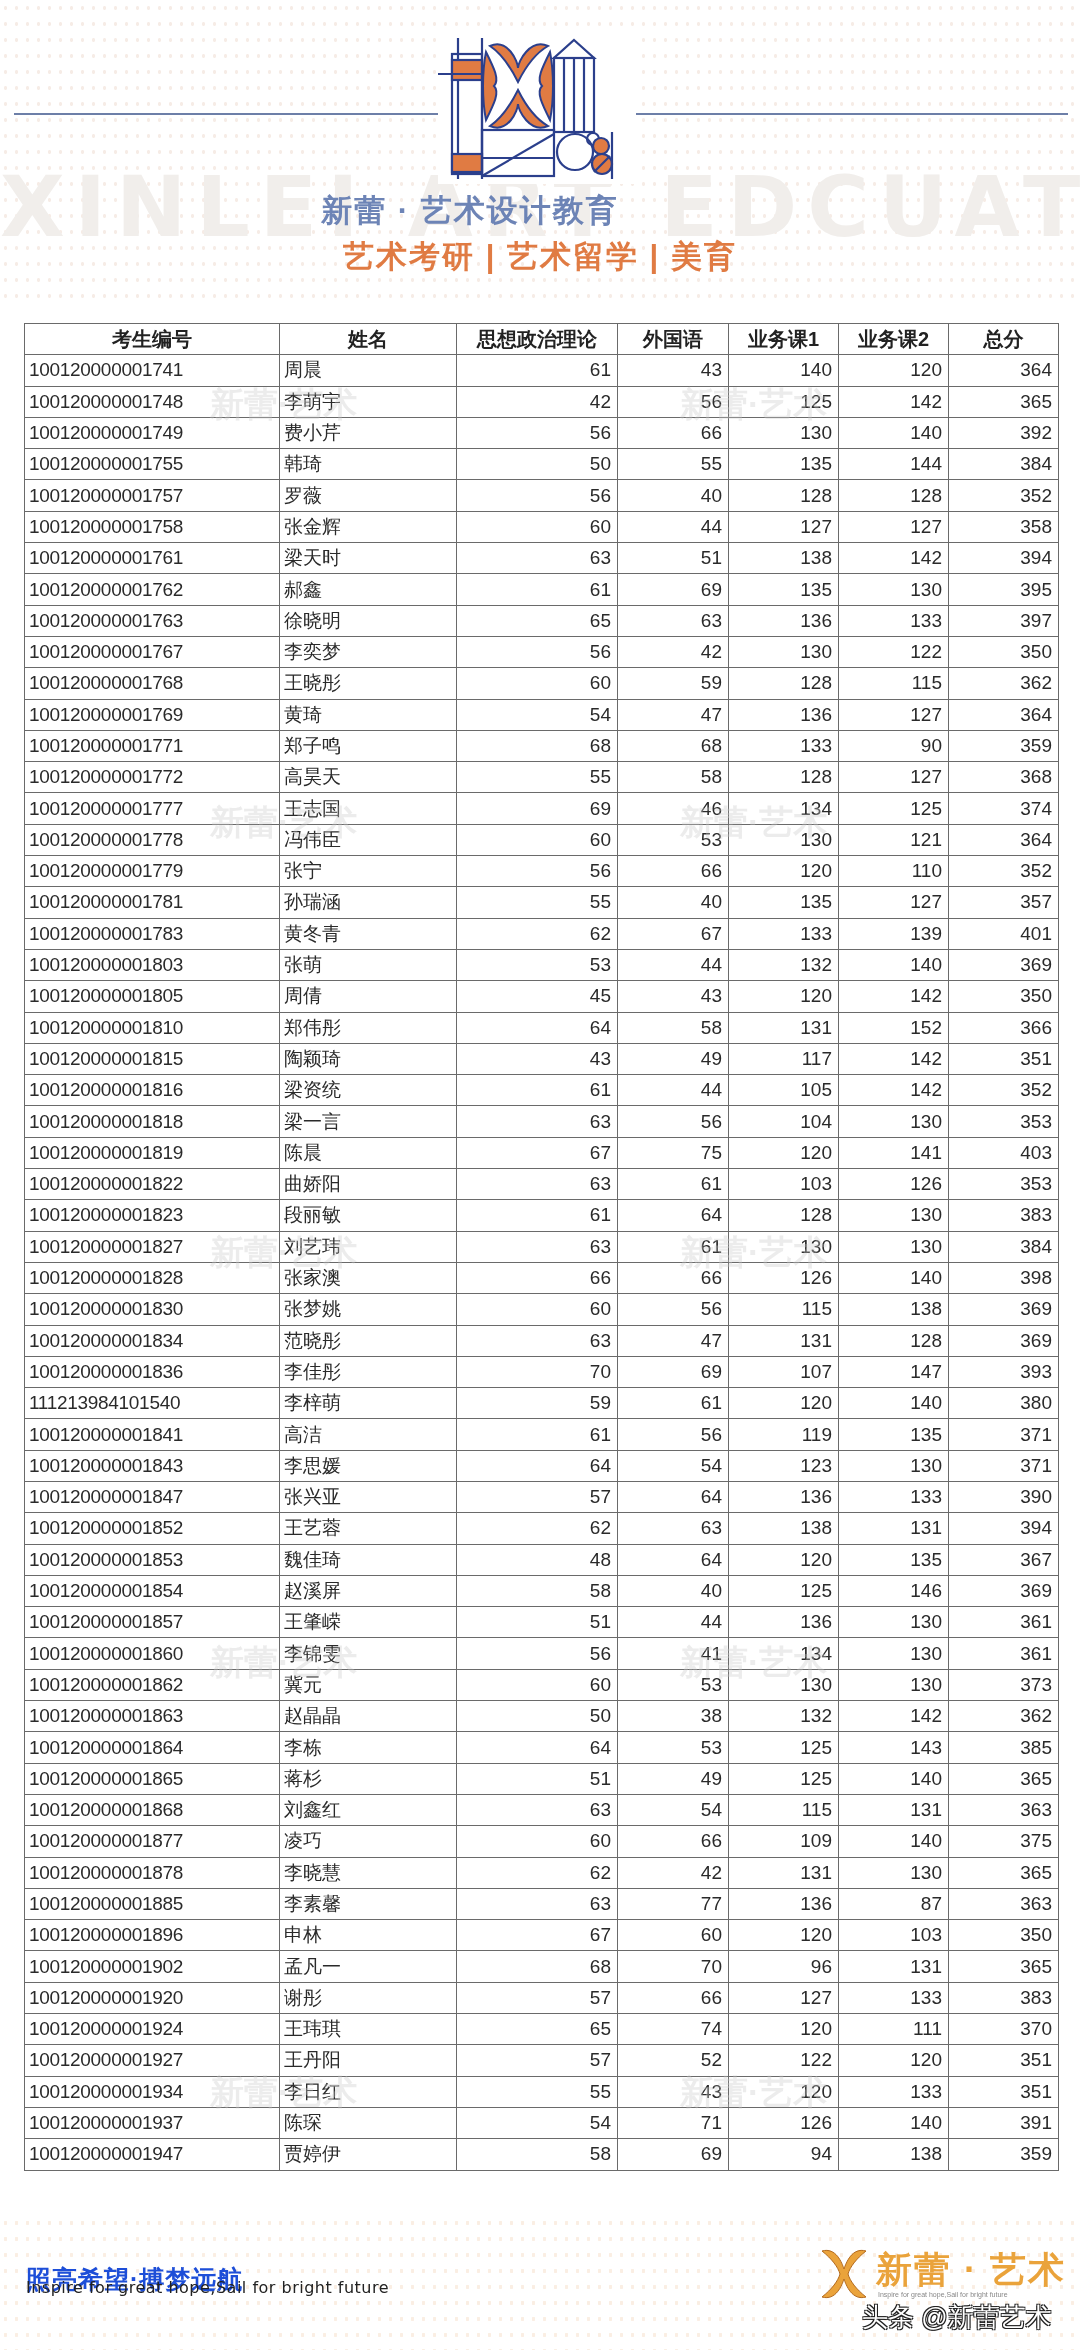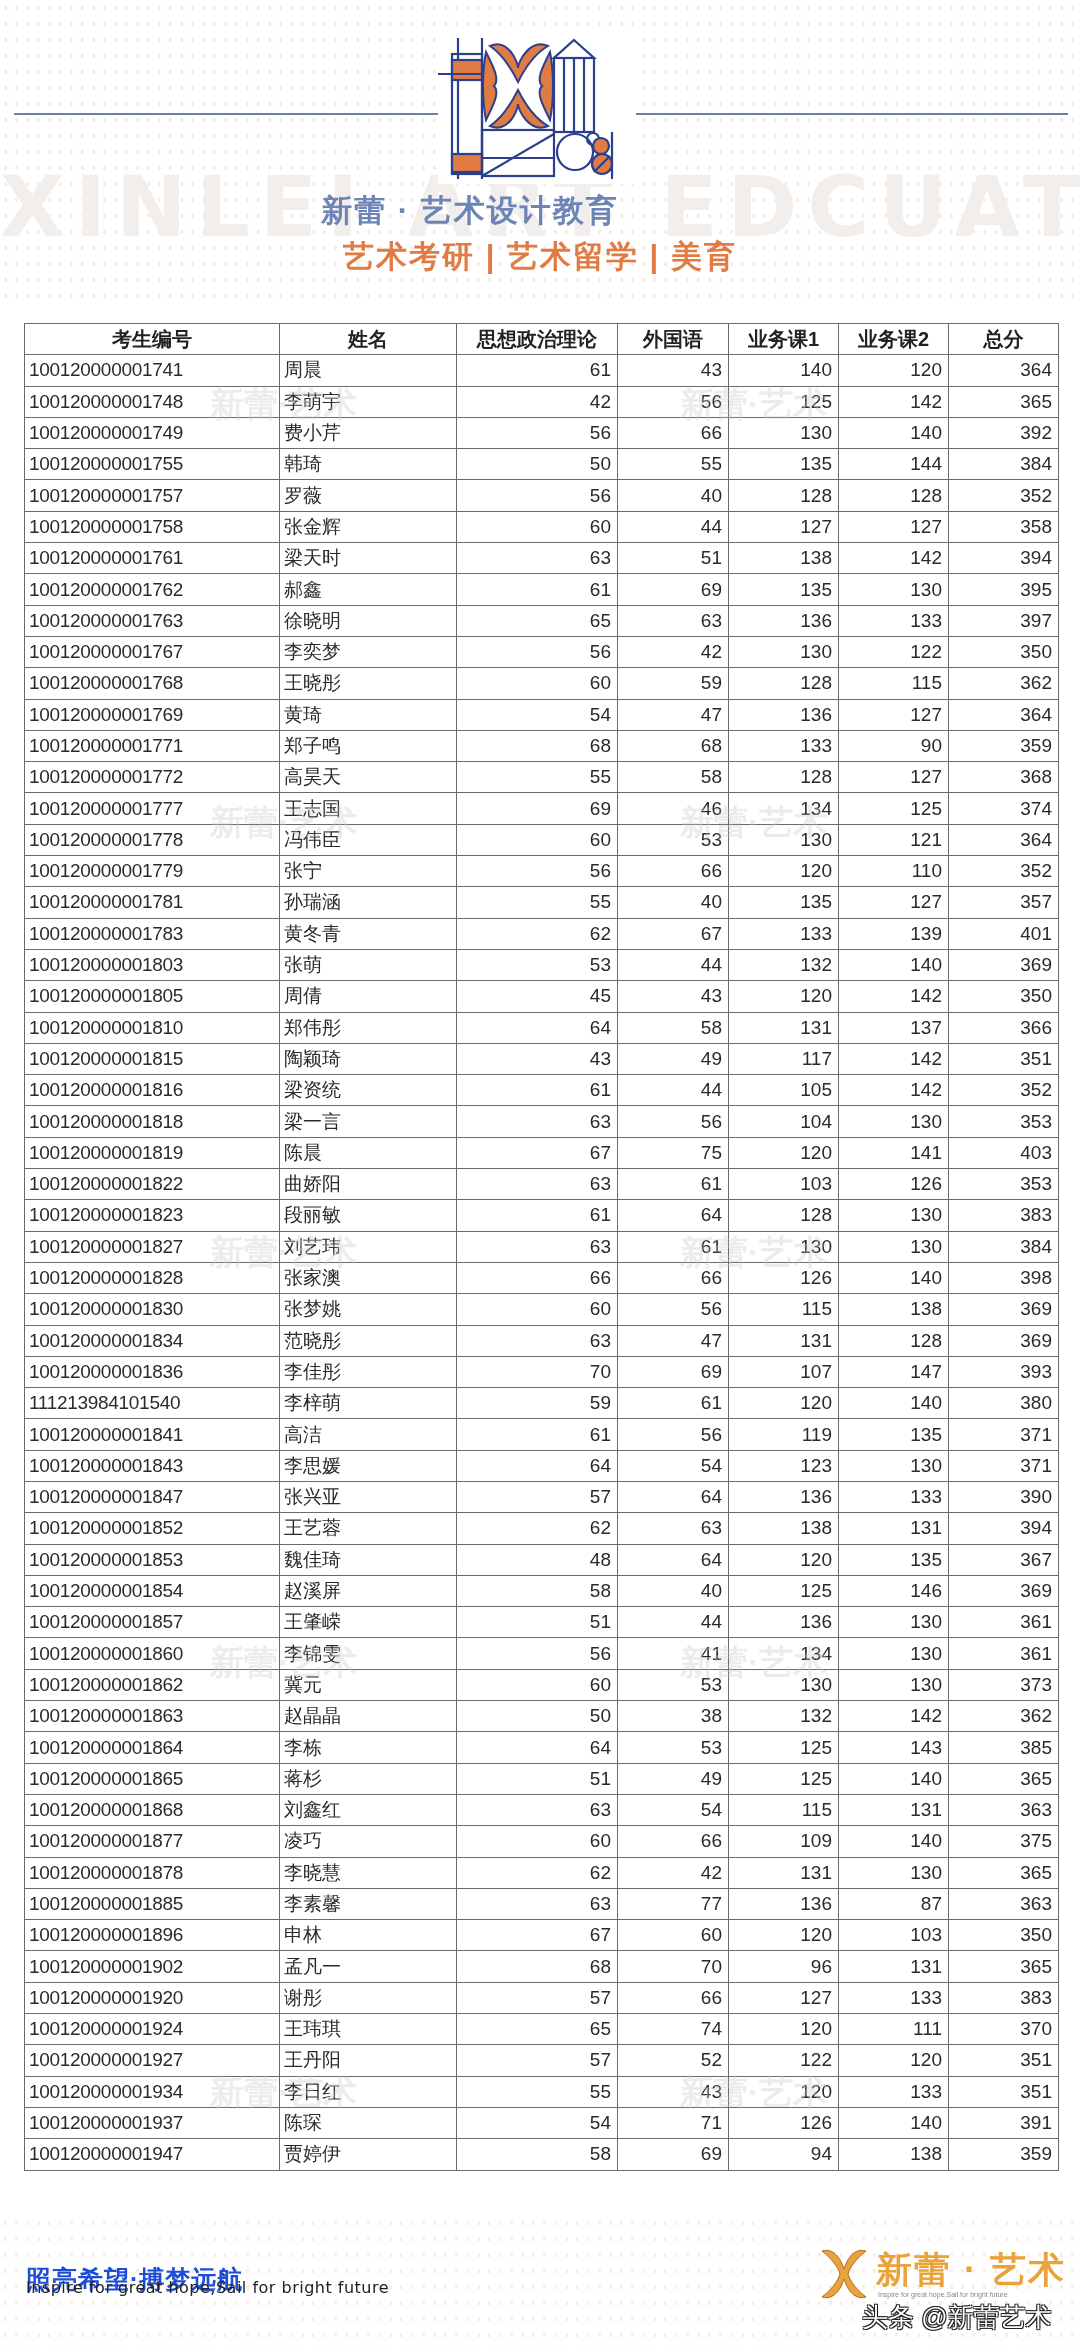--- a/index.html
+++ b/index.html
@@ -298,21 +298,21 @@
         <td class="num">120</td>
         <td class="num">142</td>
         <td class="num">350</td>
       </tr>
       <tr>
         <td class="id">100120000001810</td>
         <td class="name">郑伟彤</td>
         <td class="num">64</td>
         <td class="num">58</td>
         <td class="num">131</td>
-        <td class="num">137</td>
+        <td class="num">152</td>
         <td class="num">366</td>
       </tr>
       <tr>
         <td class="id">100120000001815</td>
         <td class="name">陶颖琦</td>
         <td class="num">43</td>
         <td class="num">49</td>
         <td class="num">117</td>
         <td class="num">142</td>
         <td class="num">351</td>

